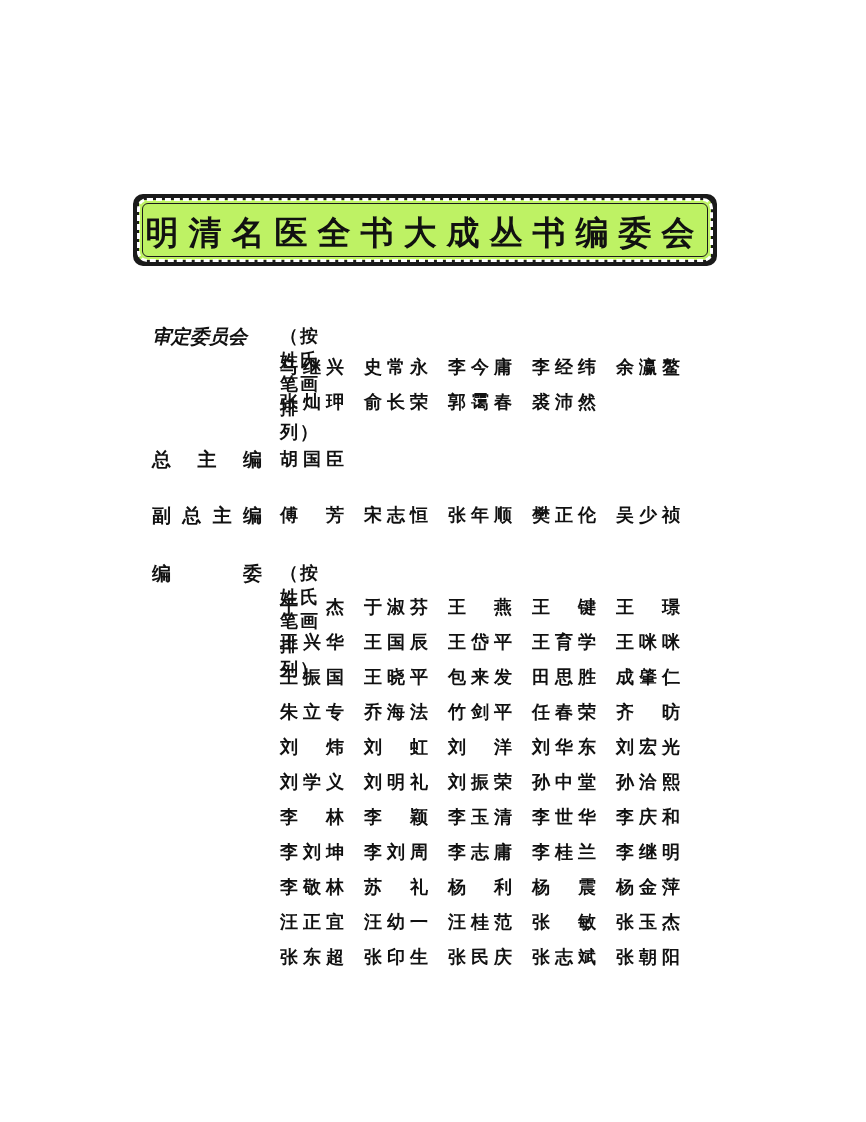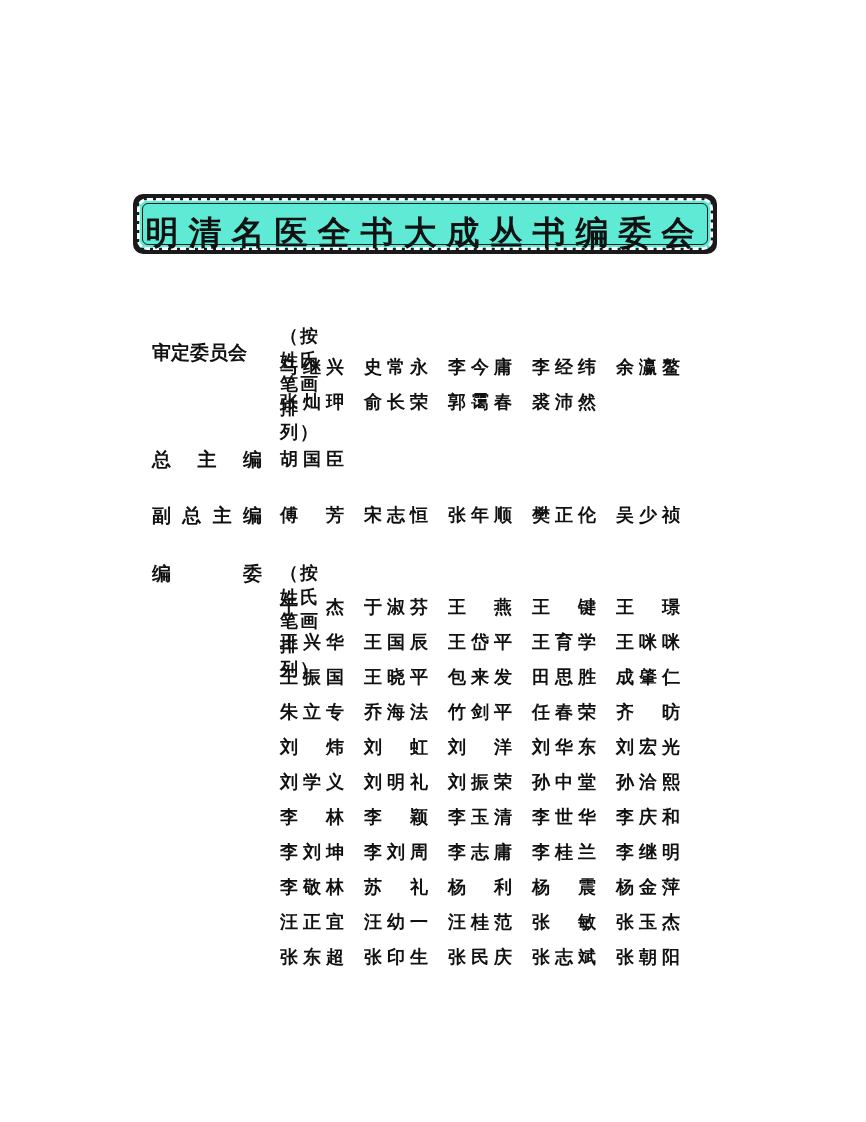--- a/index.html
+++ b/index.html
@@ -1,24 +1,24 @@
 <!DOCTYPE html>
 <html><head>
 <meta charset="utf-8">
 <style>
   html, body { margin: 0; padding: 0; background: #ffffff; }
   body { width: 866px; height: 1122px; position: relative; overflow: hidden;
          font-family: "DejaVu Serif", "Liberation Serif", serif; color: #111; }
 
   .title-frame {
-    position: absolute; left: 133px; top: 194px; width: 584px; height: 60px;
+    position: absolute; left: 133px; top: 194px; width: 584px; height: 72px;
     box-sizing: border-box;
     border: 6px solid #1a1a1a;
     border-radius: 10px;
-    background: #5eead4;
+    background: #bef264;
   }
   .title-frame::before {
     content: ""; position: absolute; inset: -2px;
     border: 3px dashed #fff; border-radius: 10px; pointer-events: none;
   }
   .title-frame::after {
     content: ""; position: absolute; inset: 3px;
     border: 1px solid #1a1a1a; border-radius: 6px; pointer-events: none;
   }
   .title-text {
@@ -43,21 +43,21 @@
   }
 </style>
 </head>
 <body>
 
 <div class="title-frame">
   <div class="title-text">明清名医全书大成丛书编委会</div>
 </div>
 
 <div class="section" style="top:324px;">
-  <div class="label" style="top:16px;">
+  <div class="label" style="top:0;font-style:italic;">
     <span>审定委员会</span>
   </div>
   <div class="note" style="top:0;">（按姓氏笔画排列）</div>
   <div class="grid" style="top:31px;" id="rc-grid">
       <div class="row">
         <div class="name">
           <span>马</span>
           <span>继</span>
           <span>兴</span>
         </div>

